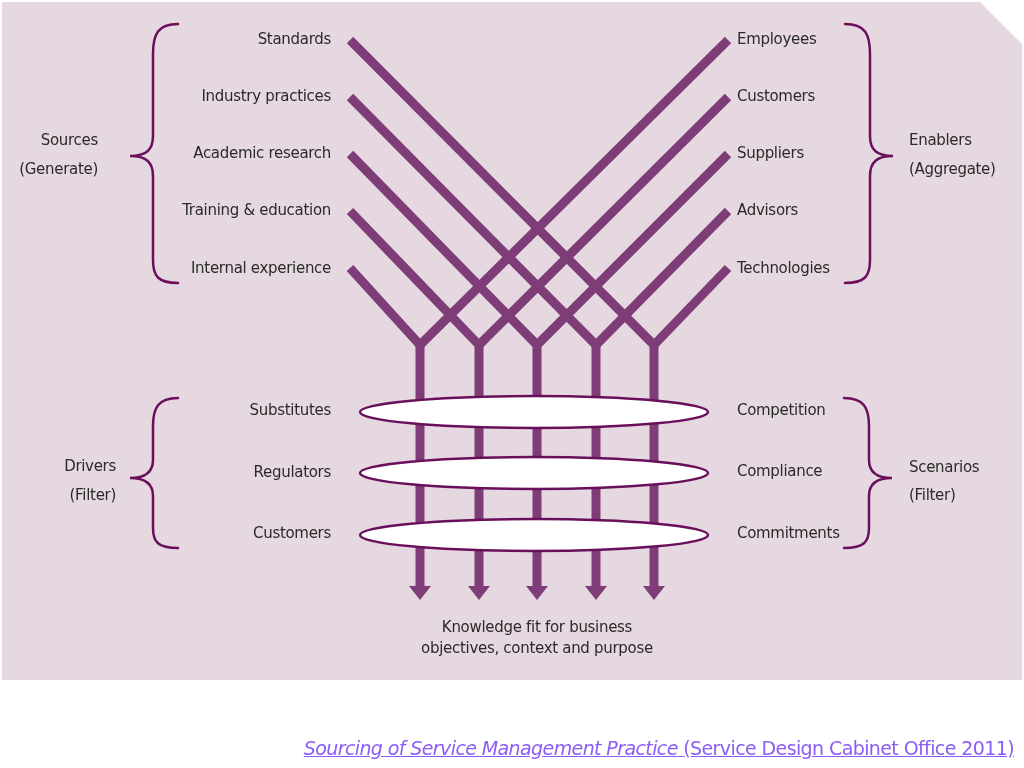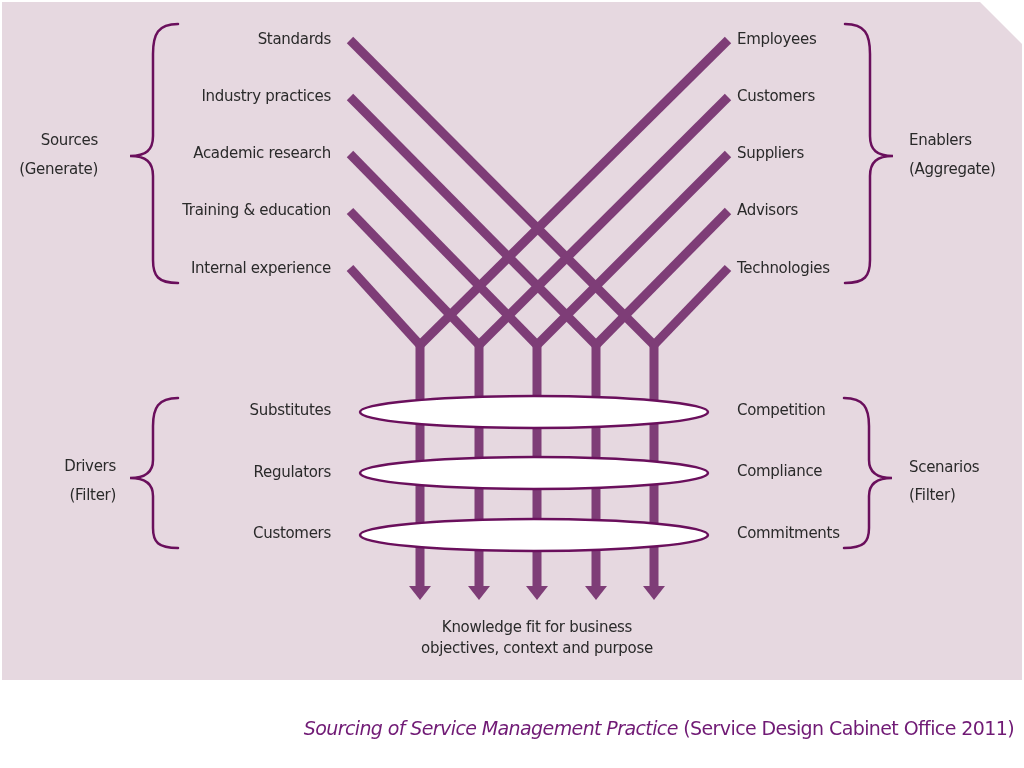--- a/index.html
+++ b/index.html
@@ -2,22 +2,22 @@
 <html><head>
 <meta charset="utf-8">
 <style>
   html, body { margin: 0; padding: 0; background: #ffffff; }
   body { width: 1024px; height: 768px; position: relative; overflow: hidden;
          font-family: "DejaVu Sans", sans-serif; }
   #diagram { position: absolute; left: 0; top: 0; width: 1024px; height: 768px; }
   .lbl { font-family: "DejaVu Sans", sans-serif; font-size: 15px; fill: #2a2a2a; letter-spacing: -0.3px; }
   .grp { font-family: "DejaVu Sans", sans-serif; font-size: 15px; fill: #2a2a2a; letter-spacing: -0.3px; }
   .outcome { font-family: "DejaVu Sans", sans-serif; font-size: 15px; fill: #2a2a2a; letter-spacing: -0.3px; }
-  #caption { position: absolute; right: 10px; top: 717px; font-family: "DejaVu Sans", sans-serif;
-             font-size: 19px; color: #701a75; letter-spacing: -0.6px; white-space: nowrap; }
+  #caption { position: absolute; right: 10px; top: 737px; font-family: "DejaVu Sans", sans-serif;
+             font-size: 19px; color: #8b5cf6; letter-spacing: -0.6px; white-space: nowrap; text-decoration: underline; }
   #caption .title { font-style: italic; }
 </style>
 </head>
 <body>
 
 <svg id="diagram" xmlns="http://www.w3.org/2000/svg" width="1024" height="768" viewBox="0 0 1024 768">
 
   <polygon id="panel" points="2,2 980,2 1022,44 1022,680 2,680" fill="#e6d8e0"></polygon>
 
   <g id="flows">

